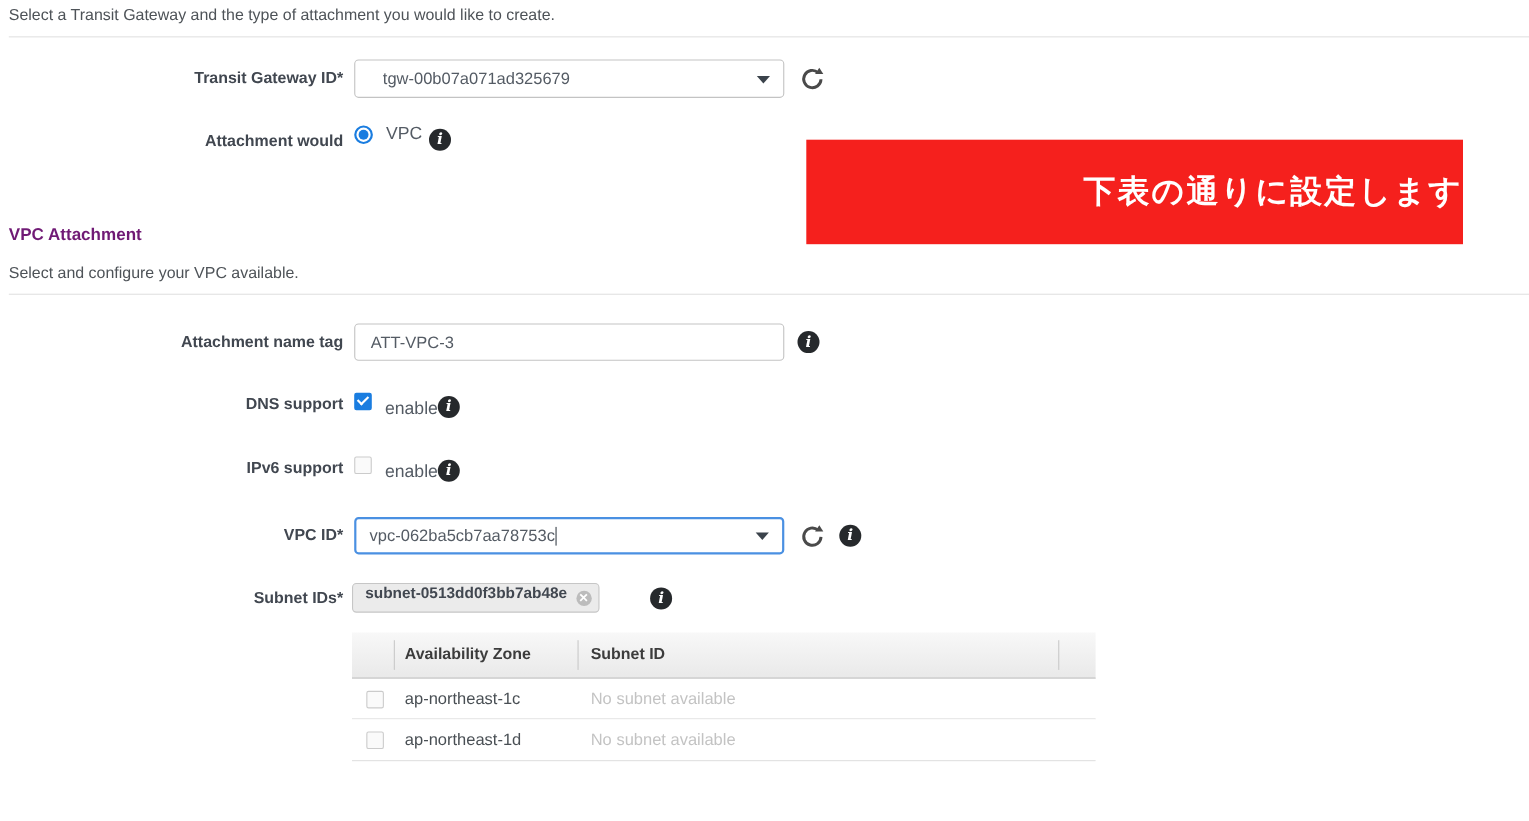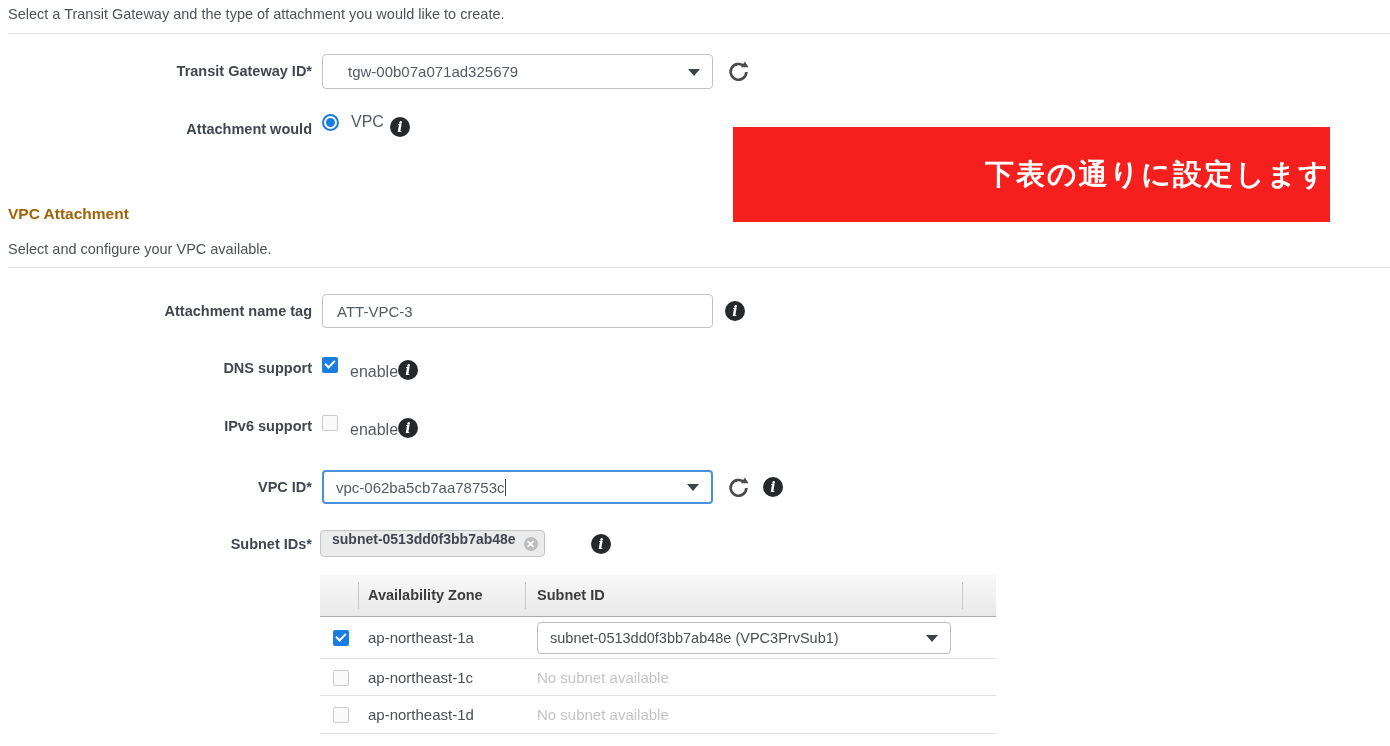--- a/index.html
+++ b/index.html
@@ -39,21 +39,21 @@
   .cb.on::after { content:''; position:absolute; left:3px; top:3px; width:8px; height:4px;
                   border-left:2px solid #fff; border-bottom:2px solid #fff; transform:rotate(-45deg); }
   .cb.off { background:#fafafa; border:1px solid #cbcbcb; }
 
   .opt-text { position:absolute; font-size:16px; color:#545b64; }
 
   .banner { position:absolute; left:733px; top:127px; width:597px; height:95px; background:#f5201d;
             display:flex; align-items:center; justify-content:flex-end; }
   .banner span { color:#fff; font-weight:bold; font-size:29px; letter-spacing:2px; }
 
-  .h2 { position:absolute; left:8px; top:205px; font-size:15.5px; font-weight:bold; color:#a16207; }
+  .h2 { position:absolute; left:8px; top:205px; font-size:15.5px; font-weight:bold; color:#701a75; }
   .desc { position:absolute; left:8px; top:241px; font-size:14.5px; color:#4e5358; }
 
   .pill { position:absolute; left:320px; top:530px; height:27px; background:#ebebeb;
           border:1px solid #c6c6c6; border-radius:4px; display:flex; align-items:flex-start;
           padding:0 28px 0 11px; font-size:14px; font-weight:bold; color:#414750; }
   .pill-x { position:absolute; right:6px; top:50%; margin-top:-7px; width:14px; height:14px;
             border-radius:50%; background:#bcbcbc; color:#fff; font-size:11px; line-height:14px;
             text-align:center; font-weight:bold; cursor:pointer; }
 
   .tbl { position:absolute; left:320px; top:575px; width:676px; }
@@ -137,28 +137,20 @@
 
   <div class="tbl">
     <div class="thead">
       <span class="vsep" style="left:38px;"></span>
       <span class="th" style="left:48px;">Availability Zone</span>
       <span class="vsep" style="left:205px;"></span>
       <span class="th" style="left:217px;">Subnet ID</span>
       <span class="vsep" style="left:642px;"></span>
     </div>
 
-    <div class="trow r1">
-      <span class="cb on" style="left:13px; top:13px;"></span>
-      <span class="az" style="top:12px;">ap-northeast-1a</span>
-      <div class="row-select">
-        <span>subnet-0513dd0f3bb7ab48e (VPC3PrvSub1)</span>
-        <span class="caret"></span>
-      </div>
-    </div>
 
     <div class="trow r2">
       <span class="cb off" style="left:13px; top:11px;"></span>
       <span class="az" style="top:10px;">ap-northeast-1c</span>
       <span class="nosub" style="top:10px;">No subnet available</span>
     </div>
 
     <div class="trow r3">
       <span class="cb off" style="left:13px; top:11px;"></span>
       <span class="az" style="top:10px;">ap-northeast-1d</span>

